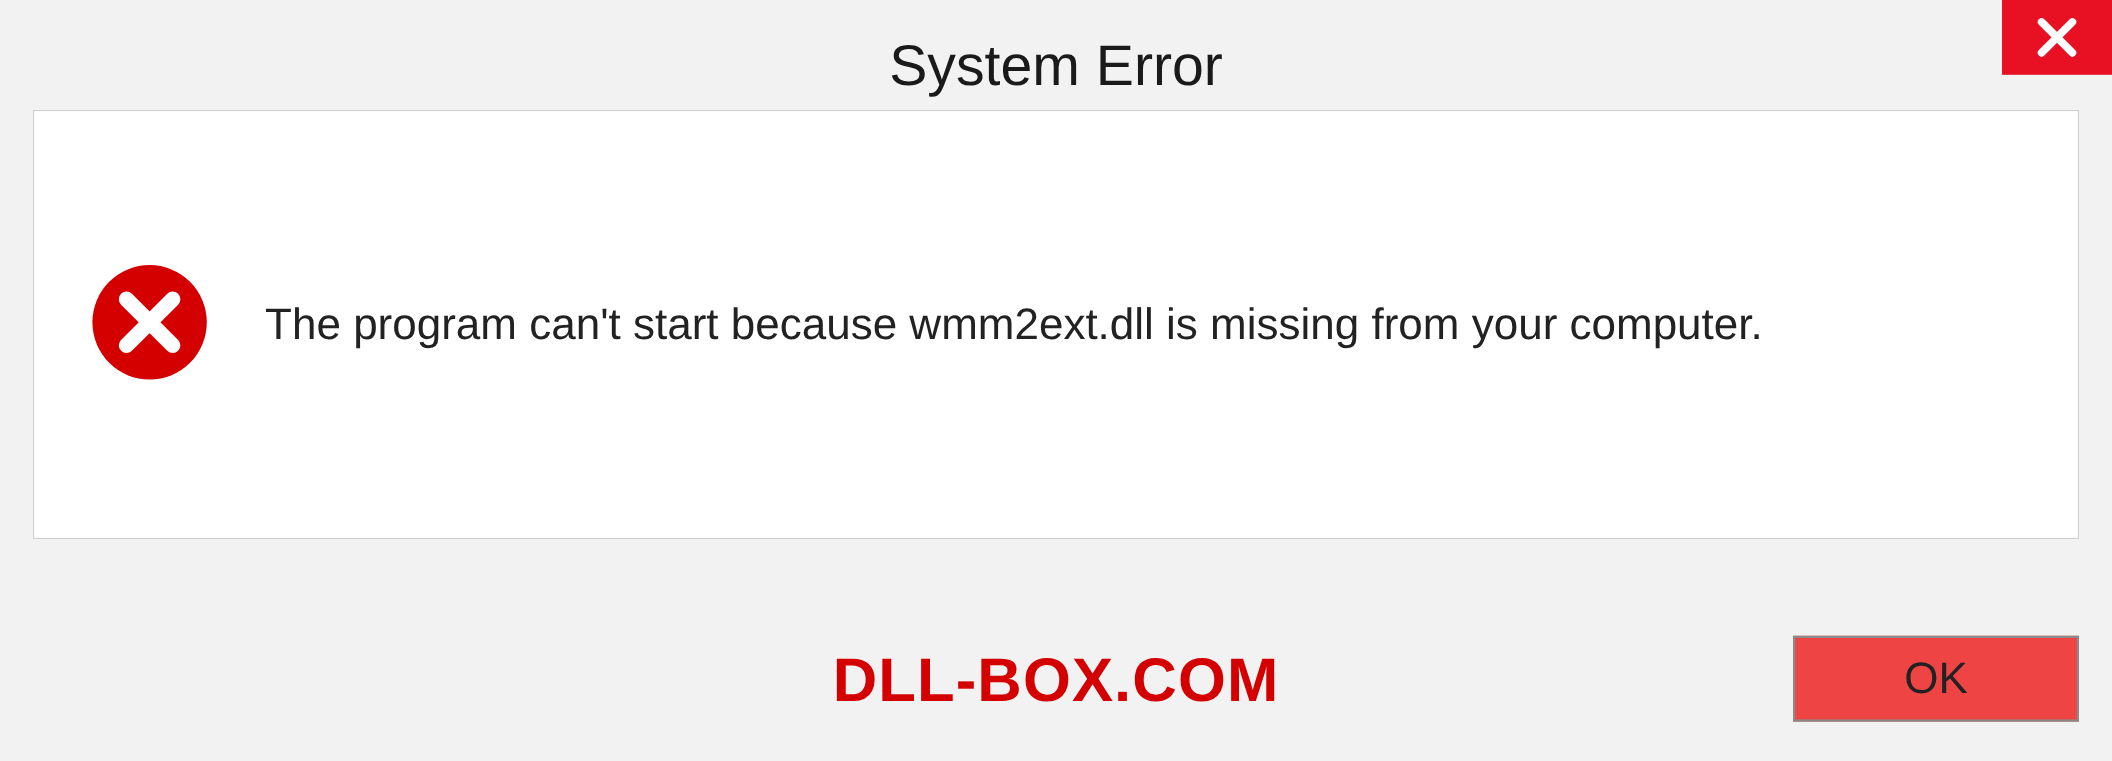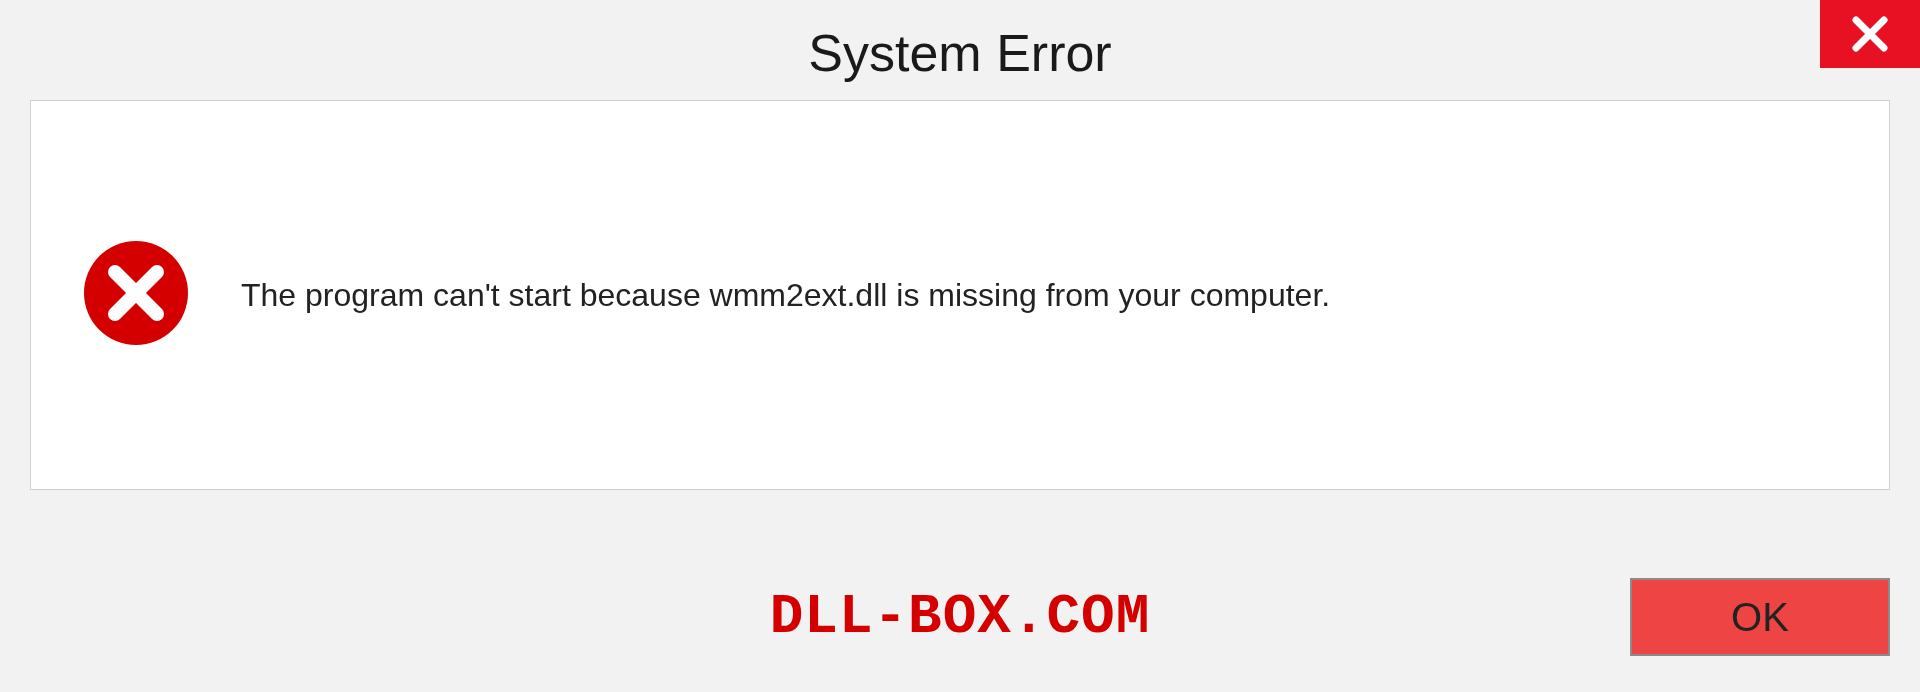--- a/index.html
+++ b/index.html
@@ -10,21 +10,21 @@
     body {
       width: 1920px;
       height: 692px;
       background: #f2f2f2;
       font-family: Arial, Helvetica, sans-serif;
       position: relative;
       overflow: hidden;
     }
     .title-bar {
       display: flex;
-      align-items: center;
+      align-items: flex-end;
       justify-content: center;
       padding-top: 15px;
       position: relative;
       height: 90px;
     }
     .title-text {
       font-size: 52px;
       color: #1a1a1a;
       font-weight: normal;
     }
@@ -61,21 +61,21 @@
       margin-right: 50px;
     }
     .error-icon-wrap svg {
       width: 110px;
       height: 110px;
     }
     .message-block {
       flex: 1;
     }
     .message-line {
-      font-size: 32px;
+      font-size: 40px;
       color: #222;
       line-height: 1.4;
     }
     .footer-row {
       position: absolute;
       left: 30px;
       right: 30px;
       bottom: 30px;
       height: 90px;
       display: flex;
@@ -83,21 +83,21 @@
       justify-content: flex-end;
     }
     .brand-text {
       position: absolute;
       left: 50%;
       transform: translateX(-50%);
       font-size: 56px;
       font-weight: 900;
       color: #d40000;
       letter-spacing: 1px;
-      font-family: Liberation Mono, monospace;
+      font-family: Liberation Sans, sans-serif;
     }
     .ok-btn {
       width: 260px;
       height: 78px;
       background: #ef4444;
       border: 2px solid #8a8a8a;
       font-size: 40px;
       color: #222;
       display: flex;
       align-items: center;

